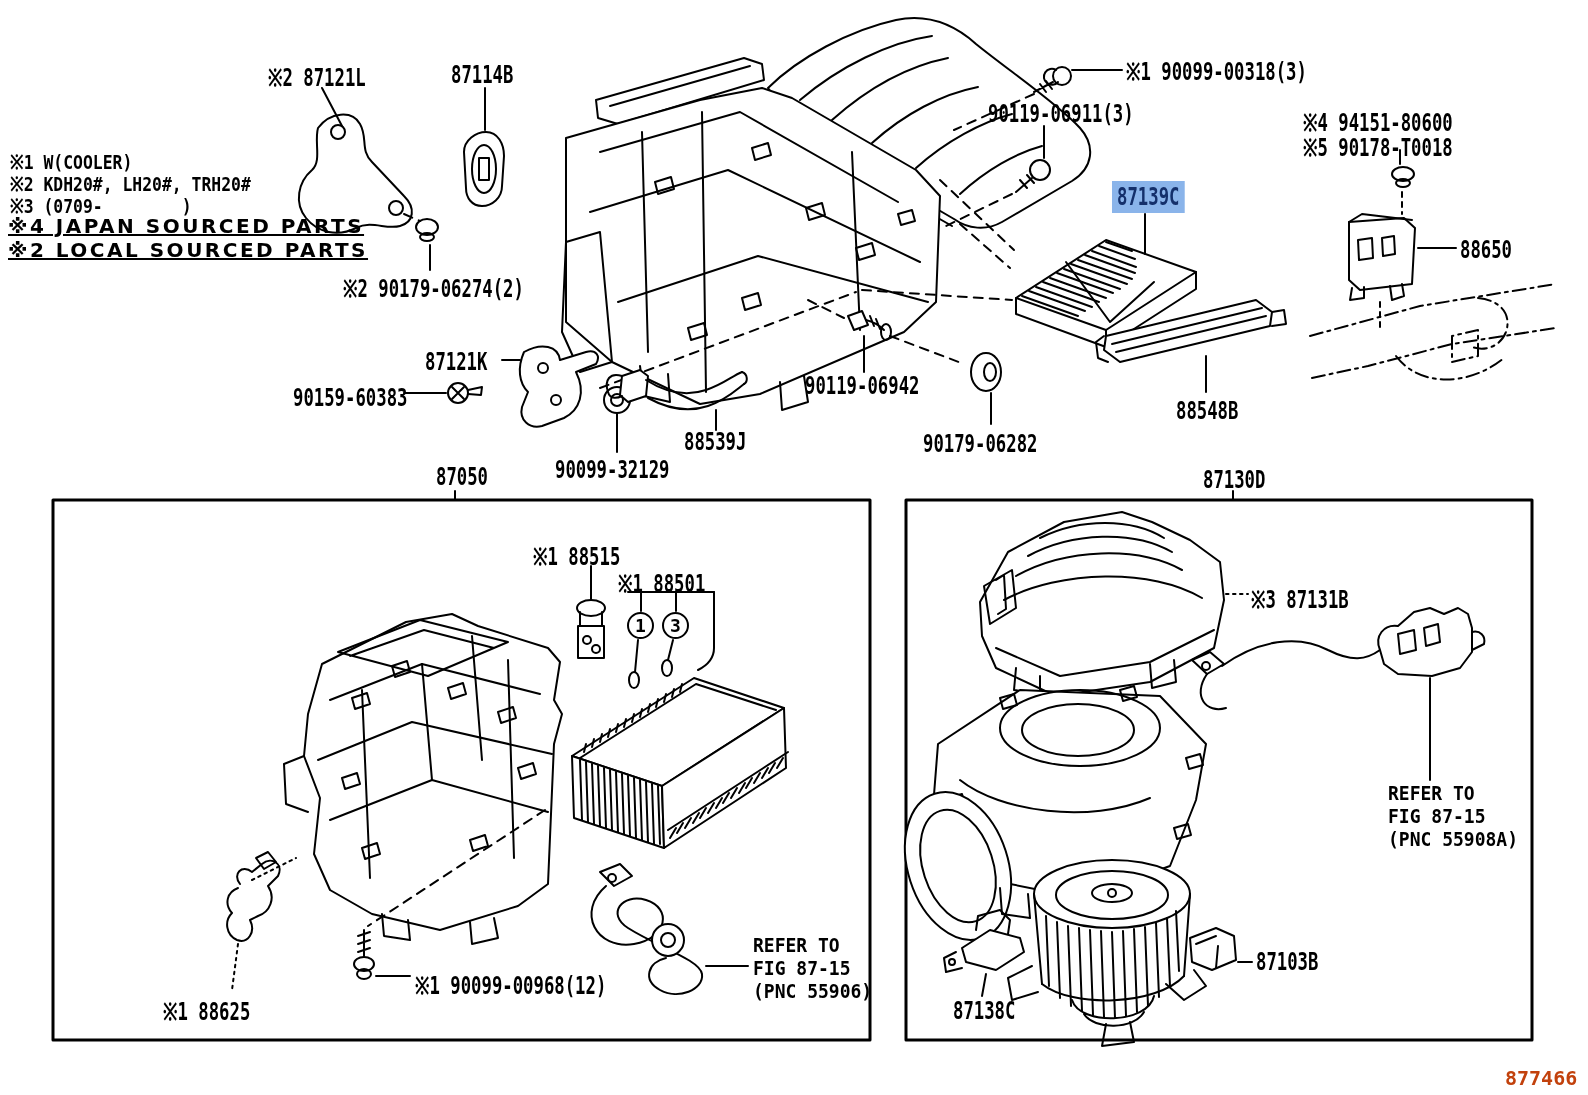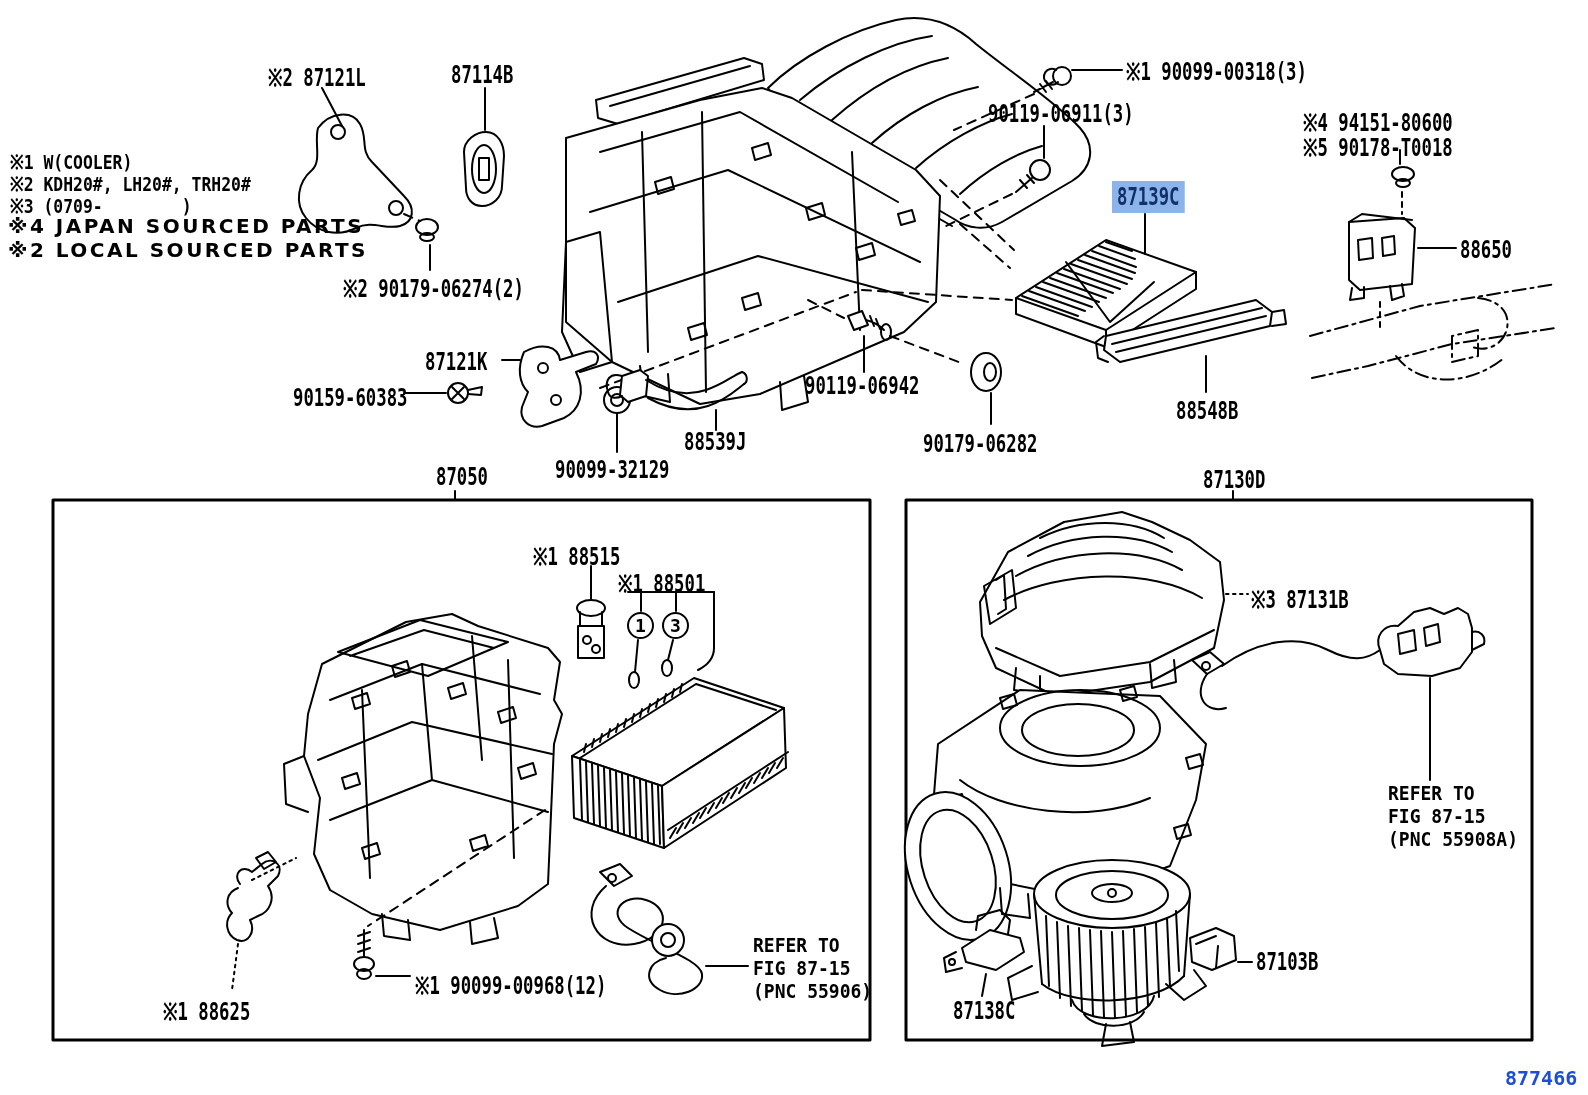--- a/index.html
+++ b/index.html
@@ -13,27 +13,27 @@
   #art .ds{stroke-dasharray:5 5;}
   #art .dd{stroke-dasharray:13 5 3 5;}
   #art .dot{stroke-dasharray:2.5 4.5;}
   #art .frame{stroke-width:3;}
   .plabel{position:absolute;font:bold 24px "DejaVu Sans Mono",monospace;color:#000;
           white-space:nowrap;transform:scaleX(.72);transform-origin:0 0;letter-spacing:0px;}
   .highlight{background:#8ab4ea;color:#14306b;padding:2px 7px;}
   .legend1{position:absolute;font:bold 20px "DejaVu Sans Mono",monospace;color:#000;
           white-space:pre;transform:scaleX(.82);transform-origin:0 0;}
   .legend2{position:absolute;font:bold 20px "DejaVu Sans",sans-serif;color:#000;
-          letter-spacing:2.5px;white-space:nowrap;}
+          letter-spacing:2.5px;white-space:nowrap;text-decoration:underline;}
   .refer{position:absolute;font:bold 20px "DejaVu Sans Mono",monospace;color:#000;
           line-height:23px;white-space:pre;transform:scaleX(.9);transform-origin:0 0;}
   .ccircle{position:absolute;width:27px;height:27px;border:2.5px solid #000;border-radius:50%;
           display:flex;align-items:center;justify-content:center;
           font:bold 18px "DejaVu Sans Mono",monospace;color:#000;background:#fff;box-sizing:border-box;}
-  .pagecode{position:absolute;font:bold 20px "DejaVu Sans Mono",monospace;color:#1d4ed8;}
+  .pagecode{position:absolute;font:bold 20px "DejaVu Sans Mono",monospace;color:#c2410c;}
 </style>
 </head>
 <body>
 
 <div id="stage">
 
 <svg id="art" width="1588" height="1095" viewBox="0 0 1588 1095">
 
   <g>
     <rect class="frame" x="53" y="500" width="817" height="540"></rect>

